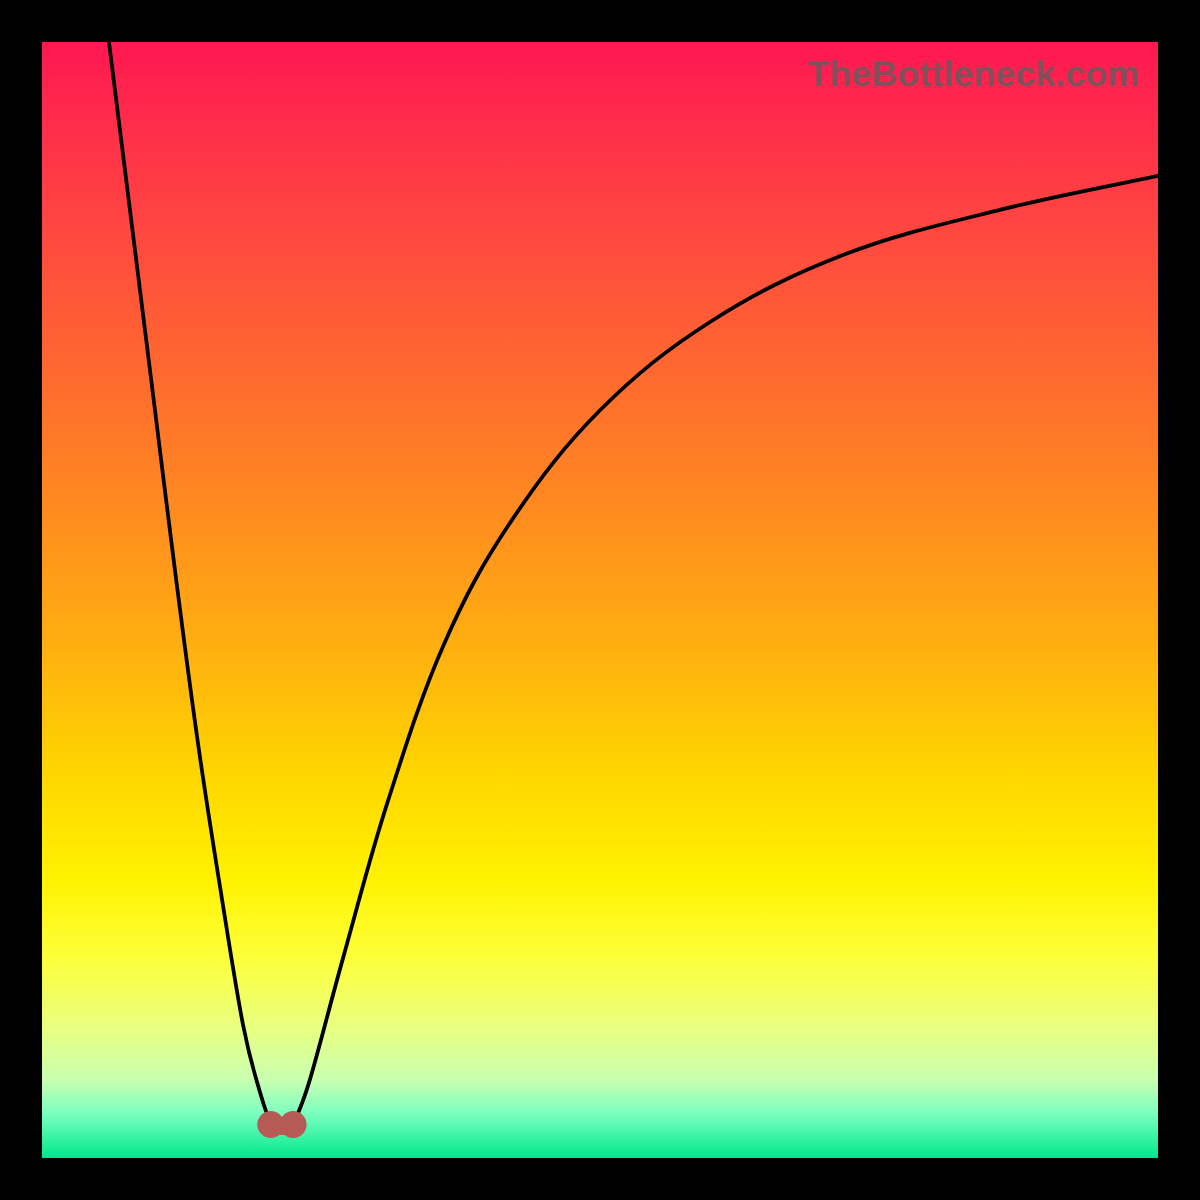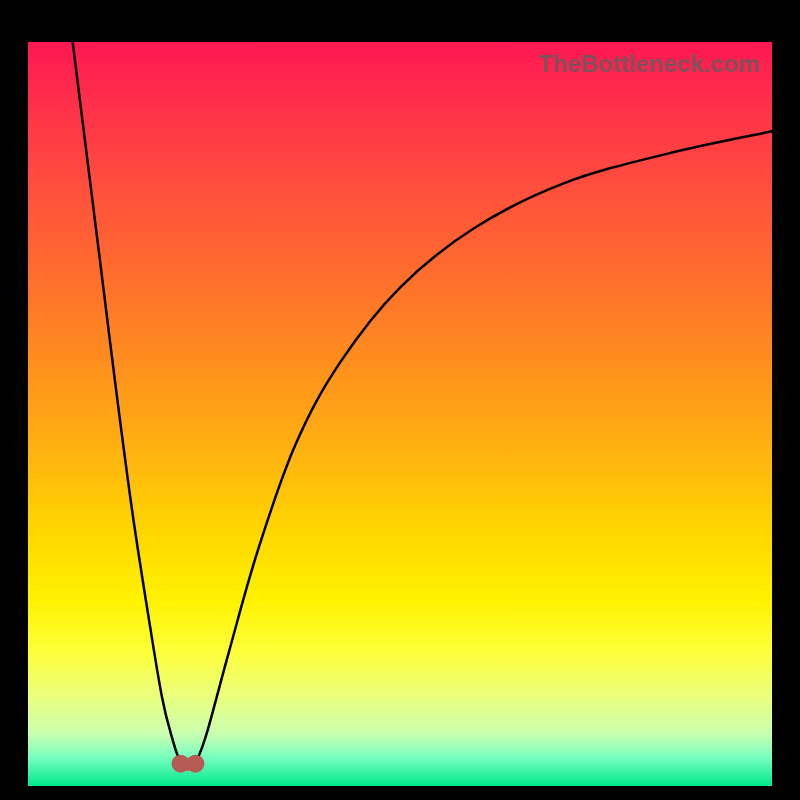--- a/index.html
+++ b/index.html
@@ -33,21 +33,20 @@
       #ff8b1f 42%,
       #ffb210 55%,
       #ffd400 65%,
       #fff200 75%,
       #fdff3a 82%,
       #eaff7e 88%,
       #c9ffb0 93%,
       #7bffc0 96%,
       #00e88c 100%
     );
-    margin-top: 14px;
   }
   .watermark {
     position: absolute;
     top: 8px;
     right: 12px;
     font-family: Arial, Helvetica, sans-serif;
     font-size: 24px;
     font-weight: bold;
     color: #5e5e5e;
     opacity: 0.8;

